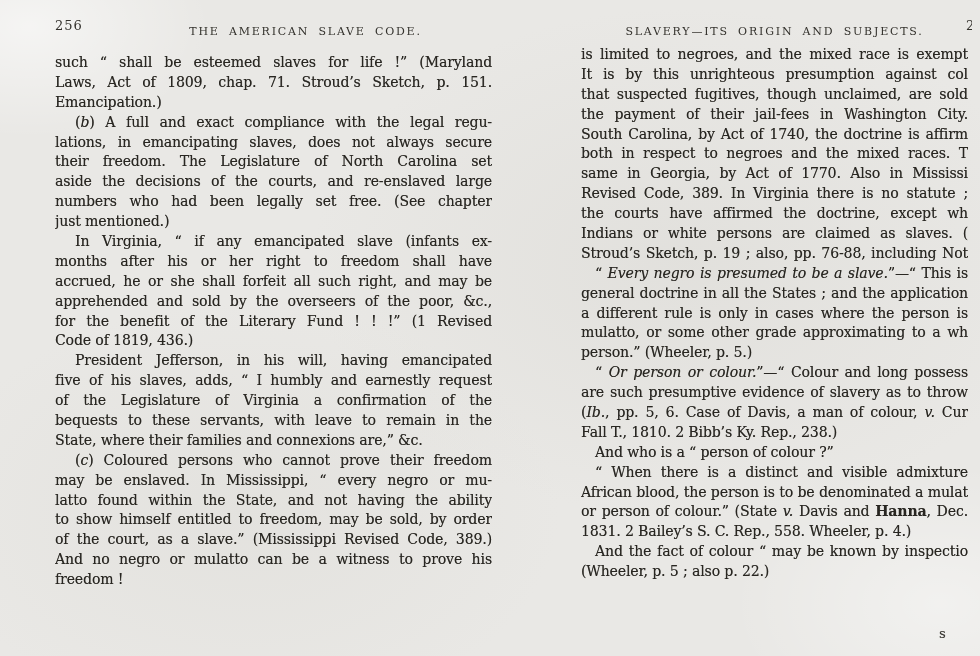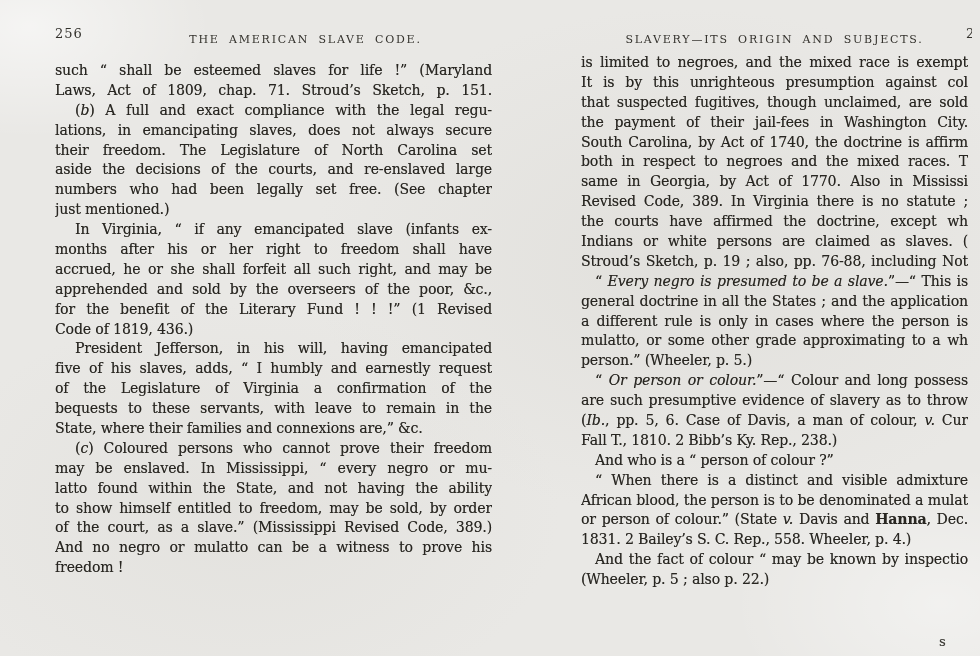--- a/index.html
+++ b/index.html
@@ -8,21 +8,21 @@
     overflow: hidden; position: relative;
     background-color: #e9e8e5;
     background-image:
       radial-gradient(ellipse 260px 160px at 3% 4%, rgba(255,255,255,0.55), rgba(255,255,255,0) 70%),
       radial-gradient(ellipse 500px 340px at 70% 40%, rgba(208,206,200,0.30), rgba(208,206,200,0) 75%),
       radial-gradient(ellipse 420px 280px at 25% 78%, rgba(212,210,204,0.28), rgba(212,210,204,0) 75%),
       radial-gradient(ellipse 300px 200px at 96% 92%, rgba(255,255,255,0.40), rgba(255,255,255,0) 70%);
     font-family: "DejaVu Serif", serif;
     color: #282621;
   }
-  .page { position: absolute; top: 20px; margin-top: 8px; }
+  .page { position: absolute; top: 20px; }
   .page-left  { left: 55px;  width: 437px; }
   .page-right { left: 581px; width: 387px; }
   .head { position: relative; height: 16px; text-align: center; }
   .running {
     font-size: 11px; letter-spacing: 1.8px; word-spacing: 4px;
     color: #33312c; white-space: nowrap;
   }
   .page-left .running { position: relative; left: 32px; }
   .folio {
     position: absolute; left: 0; top: -2px;
@@ -56,20 +56,21 @@
 <body>
 
 <div class="page page-left">
   <div class="head">
     <span class="folio">256</span>
     <span class="running">THE AMERICAN SLAVE CODE.</span>
   </div>
   <div class="text-block" id="left-text">
       <div class="line j"><span>such “ shall be esteemed slaves for life !”  (Maryland</span></div>
       <div class="line j"><span>Laws, Act of 1809, chap. 71.  Stroud’s Sketch, p. 151.</span></div>
+      <div class="line"><span>Emancipation.)</span></div>
       <div class="line j ind"><span>(</span><span class="it">b</span><span>) A full and exact compliance with the legal regu-</span></div>
       <div class="line j"><span>lations, in emancipating slaves, does not always secure</span></div>
       <div class="line j"><span>their freedom.  The Legislature of North Carolina set</span></div>
       <div class="line j"><span>aside the decisions of the courts, and re-enslaved large</span></div>
       <div class="line j"><span>numbers who had been legally set free.  (See chapter</span></div>
       <div class="line"><span>just mentioned.)</span></div>
       <div class="line j ind"><span>In Virginia, “ if any emancipated slave (infants ex-</span></div>
       <div class="line j"><span>months after his or her right to freedom shall have</span></div>
       <div class="line j"><span>accrued, he or she shall forfeit all such right, and may be</span></div>
       <div class="line j"><span>apprehended and sold by the overseers of the poor, &amp;c.,</span></div>

